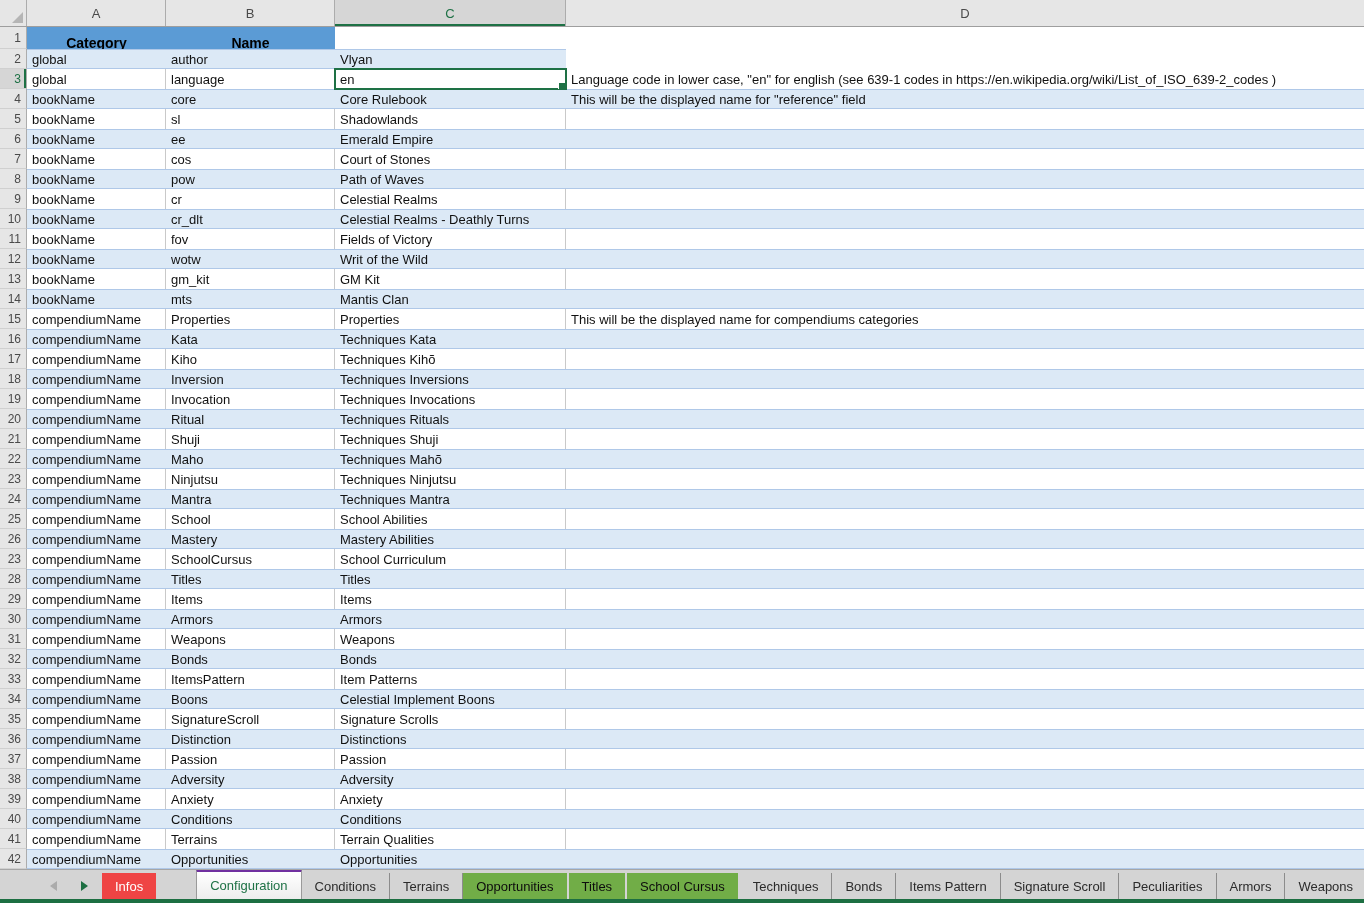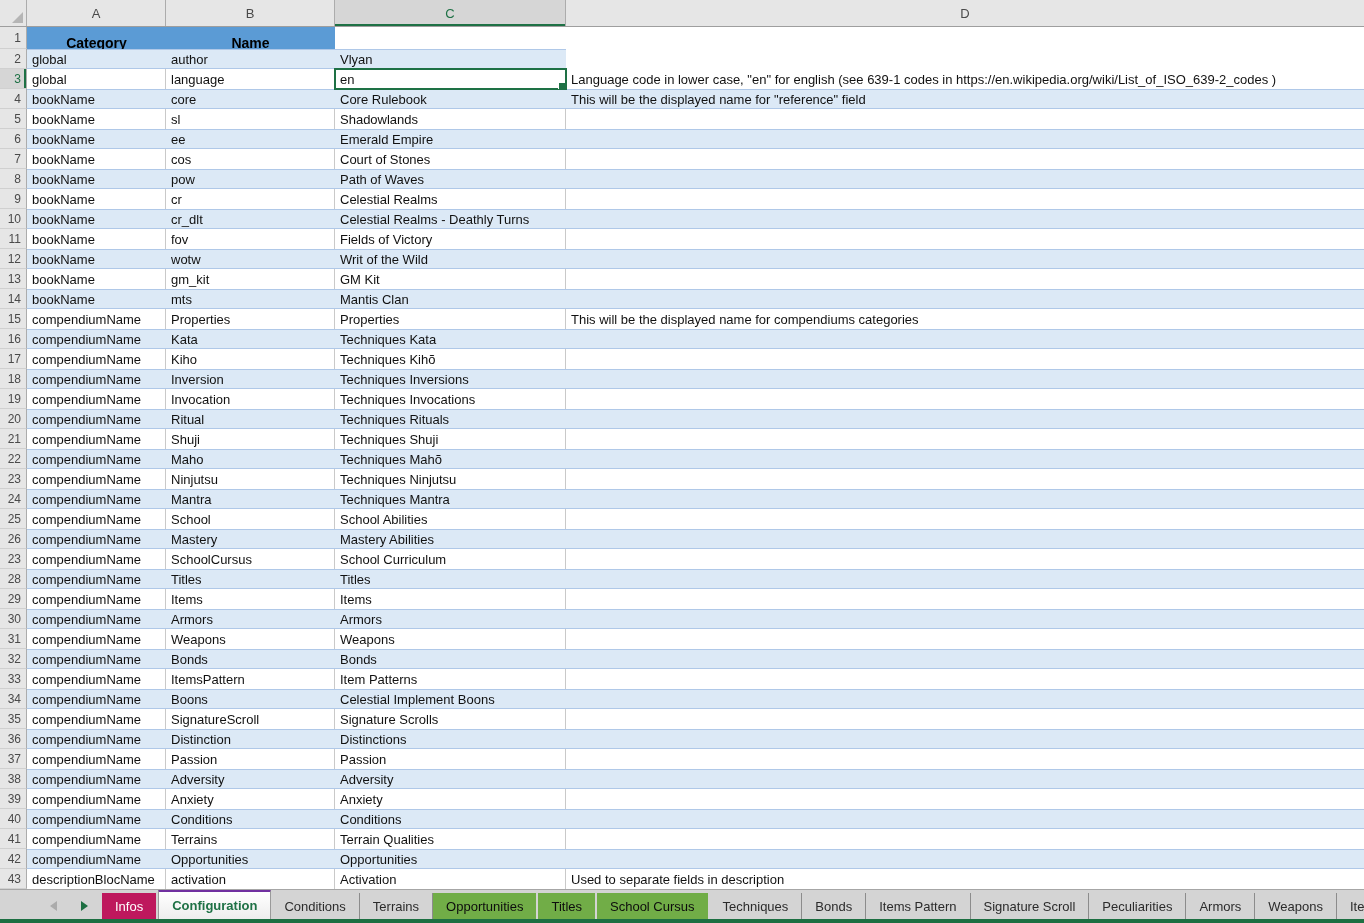--- a/index.html
+++ b/index.html
@@ -135,30 +135,31 @@
     height: 26px;
     display: flex; align-items: center;
     padding: 0 13px;
     font-size: 13px;
     color: #2b2b2b;
     position: relative;
     white-space: nowrap;
   }
   .tab.plain { border-right: 1px solid #8C8C8C; }
   .tab.plain:first-child { border-left: 1px solid #8C8C8C; }
-  .tab.purple { background: #be185d; color: #fff; border-right: 2px solid #D4D4D4; }
+  .tab.purple { background: #ef4444; color: #fff; border-right: 2px solid #D4D4D4; }
   .tab.green  { background: #71AD47; color: #0d0d0d; border-right: 2px solid #D4D4D4; }
   .tab.active {
     background: linear-gradient(#ffffff, #EDEDED);
     color: #1E7145;
-    font-weight: bold;
+    font-weight: normal;
     border-top: 3px solid #7030A0;
     border-left: 1px solid #9A9A9A;
     border-right: 1px solid #9A9A9A;
     height: 30px;
+    margin-left: 38px;
   }
   .statusstrip {
     height: 4px;
     background: #1D6F42;
     width: 1364px;
   }
 </style>
 </head>
 <body>
 
@@ -460,27 +461,20 @@
     <div class="cell wC">Terrain Qualities</div>
     <div class="cell wD"></div>
   </div>
         <div class="row band">
     <div class="rowhead">42</div>
     <div class="cell wA">compendiumName</div>
     <div class="cell wB">Opportunities</div>
     <div class="cell wC">Opportunities</div>
     <div class="cell wD"></div>
   </div>
-        <div class="row">
-    <div class="rowhead">43</div>
-    <div class="cell wA">descriptionBlocName</div>
-    <div class="cell wB">activation</div>
-    <div class="cell wC">Activation</div>
-    <div class="cell wD">Used to separate fields in description</div>
-  </div>
       </div>
   </div>
 
   <div class="tabstrip">
     <div class="navs">
       <div class="nav-arrow nav-left"></div>
       <div class="nav-arrow nav-right"></div>
     </div>
     <div class="tabs-host" id="tabs-host">
         <div class="tab purple">

